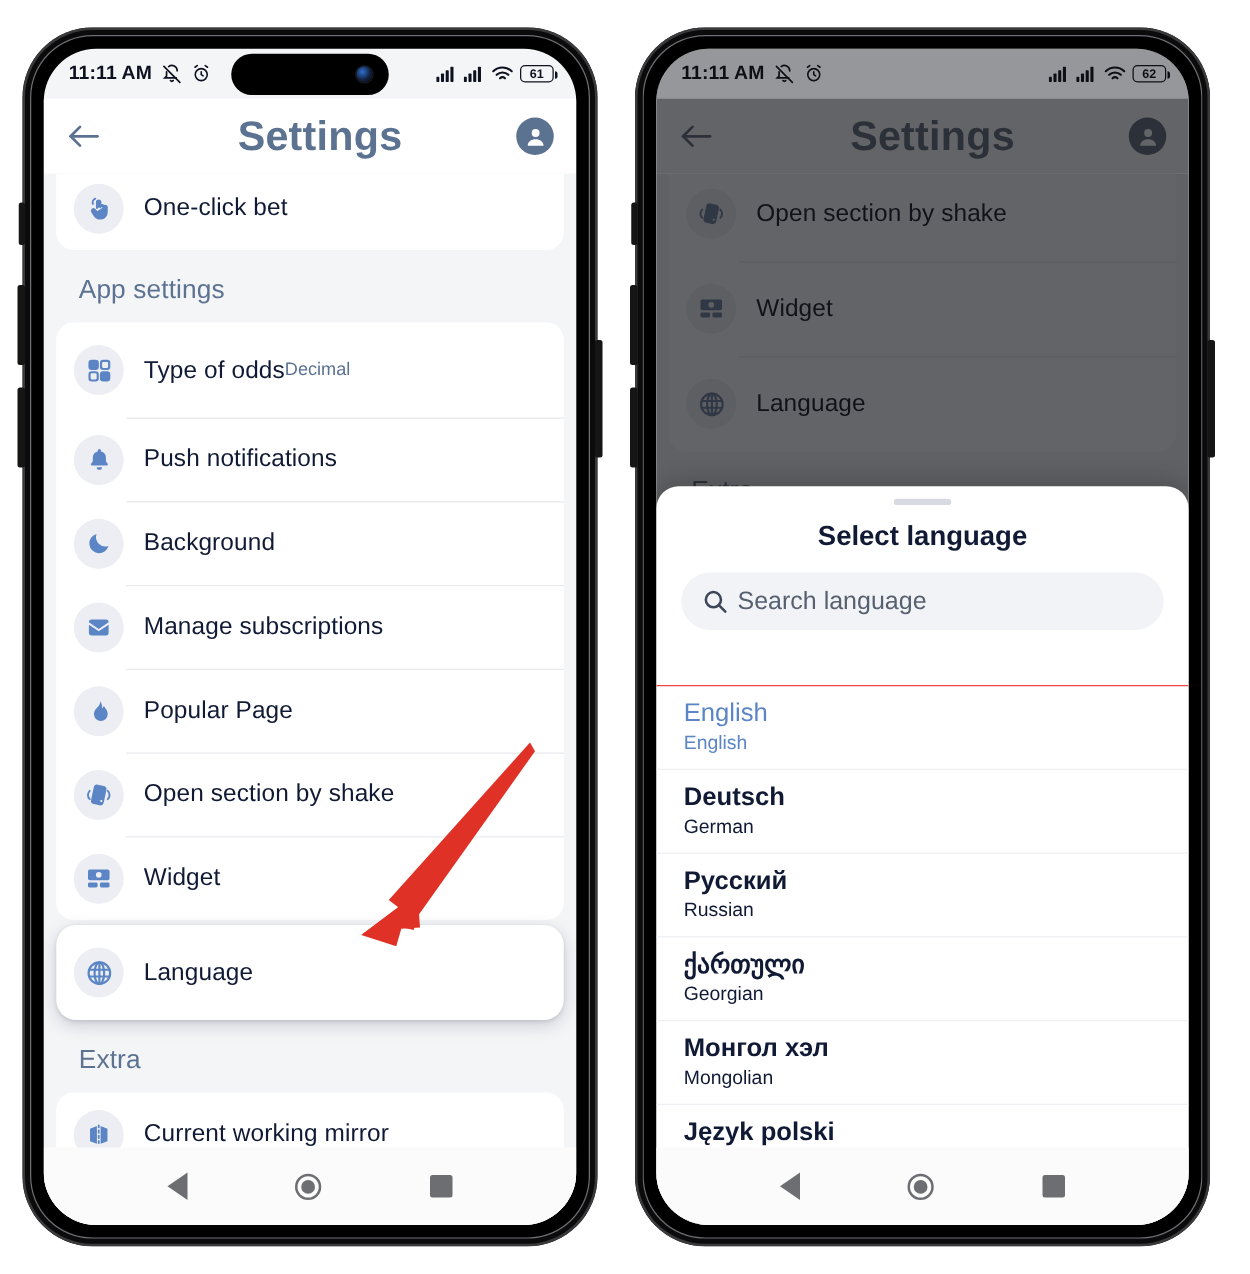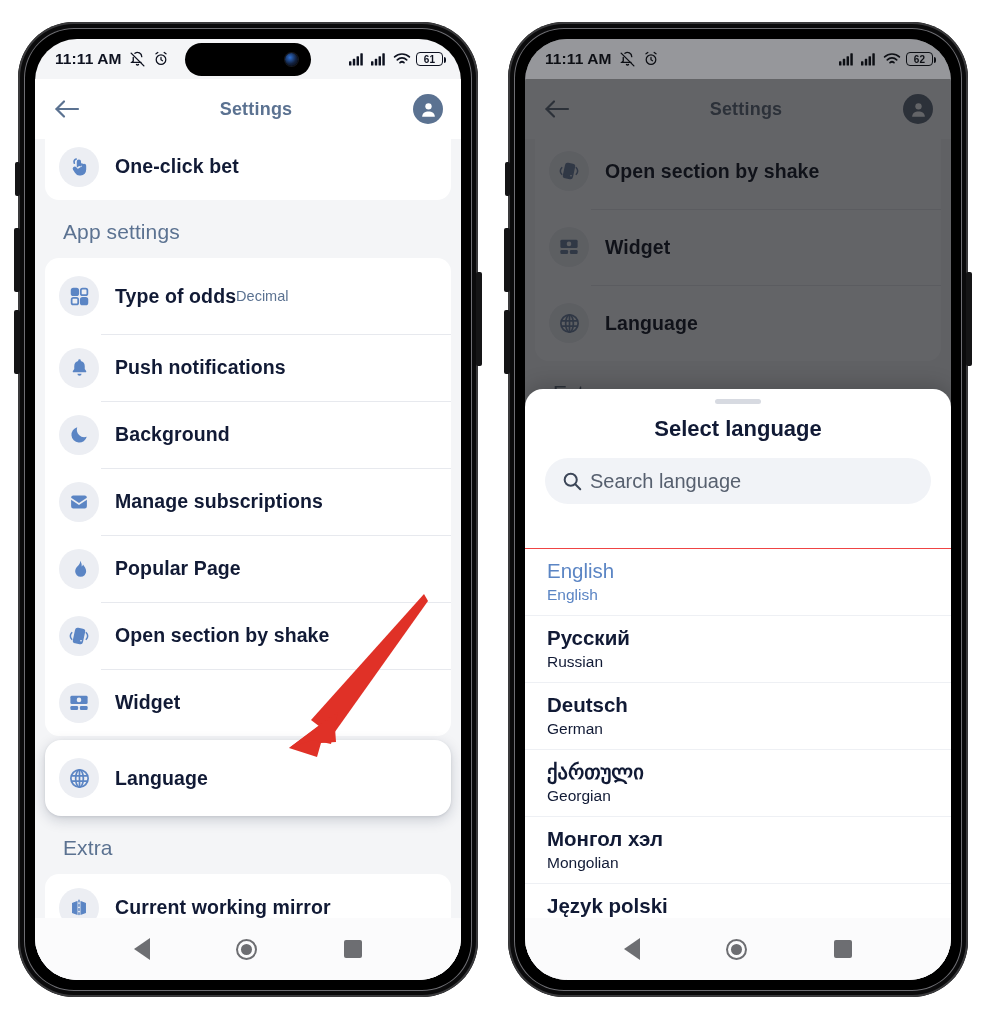--- a/index.html
+++ b/index.html
@@ -77,21 +77,21 @@
   }
 
   
   .appbar {
     height: 60px; width: 100%; background: #ffffff;
     display: flex; align-items: center; padding: 0 18px;
     position: relative;
   }
   .appbar-title {
     position: absolute; left: 16px; right: 0; text-align: center;
-    font-size: 18px; font-weight: 700; color: #5b7291; letter-spacing: .2px;
+    font-size: 33px; font-weight: 700; color: #5b7291; letter-spacing: .2px;
   }
   .avatar-btn {
     margin-left: auto; width: 30px; height: 30px; border-radius: 50%;
     background: #5b7291; display:flex; align-items:center; justify-content:center;
     position: relative; z-index: 2;
   }
   .back-btn { position: relative; z-index: 2; display:flex; align-items:center; }
 
   
   .content { background: #f4f5f7; height: calc(100% - 100px); overflow: hidden; position: relative; }
@@ -105,21 +105,21 @@
   }
   .row.tall { height: 76px; }
   .row + .row::before {
     content: ""; position: absolute; left: 56px; right: 0; top: 0;
     height: 1px; background: #e7e9ee;
   }
   .icon-circle {
     width: 40px; height: 40px; border-radius: 50%; background: #eceef3;
     display: flex; align-items: center; justify-content: center; flex: 0 0 40px;
   }
-  .row-label { font-size: 19.5px; color: #111a35; font-weight: 700; letter-spacing:.1px; }
+  .row-label { font-size: 19.5px; color: #111a35; font-weight: 400; letter-spacing:.1px; }
   .row-sub { font-size: 14.5px; color: #5b7291; margin-top: 3px; }
   .row-text { display: flex; flex-direction: row; justify-content: center; }
   .section-head {
     font-size: 21px; color: #5b7291; font-weight: 500;
     padding: 20px 18px 14px 28px; letter-spacing:.1px;
   }
   
   .card.highlight {
     box-shadow: 0 4px 14px rgba(17,26,53,.18), 0 1px 3px rgba(17,26,53,.10);
     border-radius: 16px; background:#fff; position: relative; z-index: 3;
@@ -518,26 +518,26 @@
               </span>
               <span class="search-placeholder">Search language</span>
             </div>
           </div>
           <div class="lang-list">
             <div class="lang-item selected">
               <div class="lang-native">English</div>
               <div class="lang-english">English</div>
             </div>
             <div class="lang-item">
+              <div class="lang-native">Deutsch</div>
+              <div class="lang-english">German</div>
+            </div>
+            <div class="lang-item">
               <div class="lang-native">Русский</div>
               <div class="lang-english">Russian</div>
-            </div>
-            <div class="lang-item">
-              <div class="lang-native">Deutsch</div>
-              <div class="lang-english">German</div>
             </div>
             <div class="lang-item">
               <div class="lang-native">ქართული</div>
               <div class="lang-english">Georgian</div>
             </div>
             <div class="lang-item">
               <div class="lang-native">Монгол хэл</div>
               <div class="lang-english">Mongolian</div>
             </div>
             <div class="lang-item">

